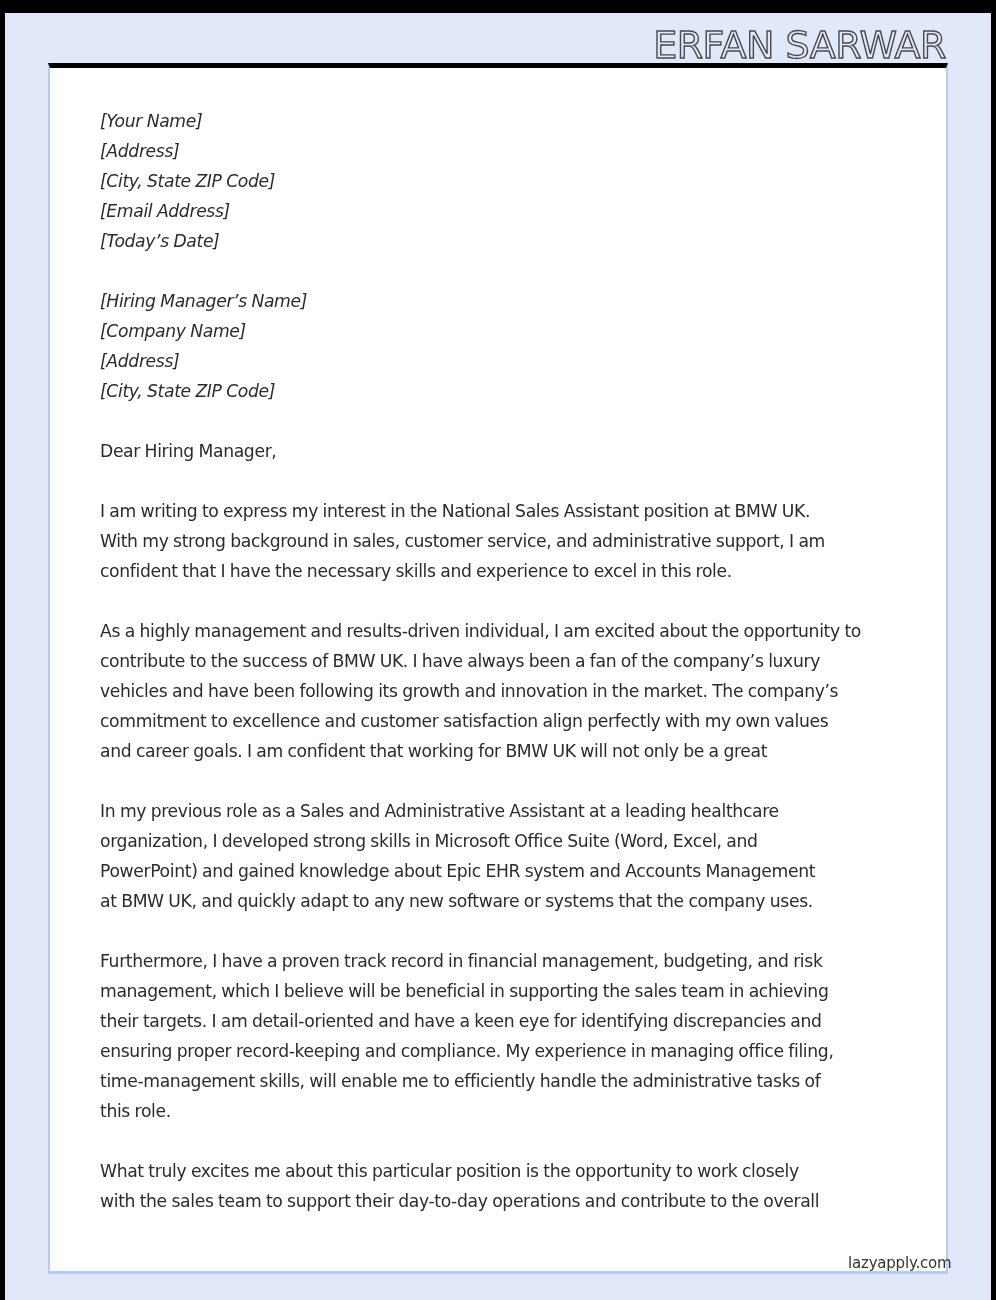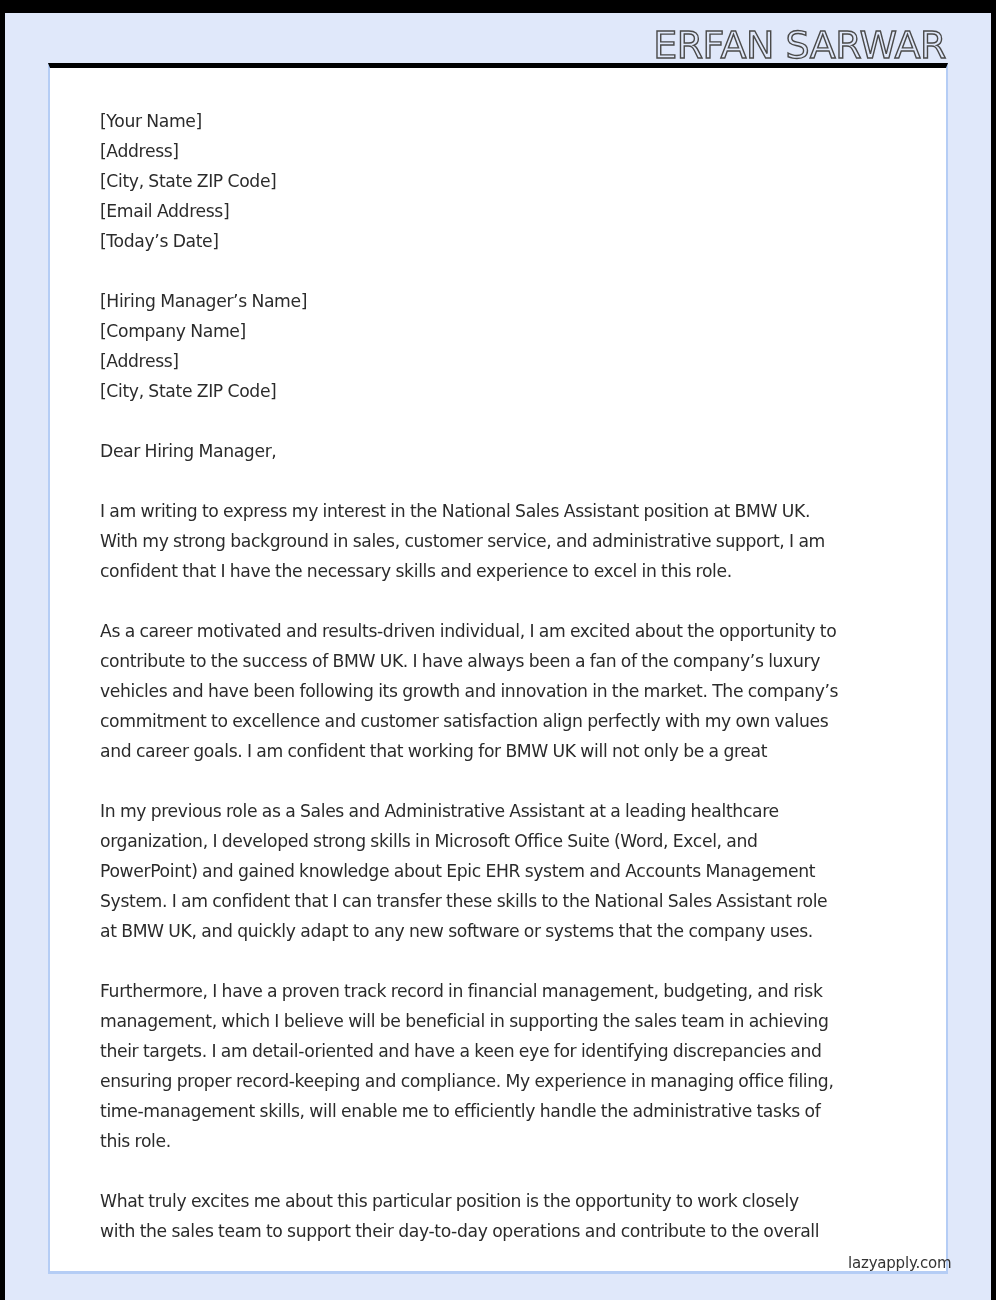--- a/index.html
+++ b/index.html
@@ -59,20 +59,21 @@
       color: #2b2b2b;
       letter-spacing: -0.35px;
       word-spacing: -0.5px;
     }
     .letter .line {
       display: block;
       white-space: nowrap;
     }
     .letter .block {
       margin: 0 0 30px 0;
+      font-style: italic;
     }
     .letter p {
       margin: 8px 0 30px 0;
     }
     .watermark {
       position: absolute;
       left: 843px;
       top: 1241px;
       font-family: "DejaVu Sans", sans-serif;
       font-size: 15px;
@@ -111,32 +112,31 @@
       <span class="line">Dear Hiring Manager,</span>
     </p>
 
     <p>
       <span class="line">I am writing to express my interest in the National Sales Assistant position at BMW UK.</span>
       <span class="line">With my strong background in sales, customer service, and administrative support, I am</span>
       <span class="line">confident that I have the necessary skills and experience to excel in this role.</span>
     </p>
 
     <p>
-      <span class="line">As a career motivated and results-driven individual, I am excited about the opportunity to</span>
+      <span class="line">As a highly management and results-driven individual, I am excited about the opportunity to</span>
       <span class="line">contribute to the success of BMW UK. I have always been a fan of the company’s luxury</span>
       <span class="line">vehicles and have been following its growth and innovation in the market. The company’s</span>
       <span class="line">commitment to excellence and customer satisfaction align perfectly with my own values</span>
       <span class="line">and career goals. I am confident that working for BMW UK will not only be a great</span>
     </p>
 
     <p>
       <span class="line">In my previous role as a Sales and Administrative Assistant at a leading healthcare</span>
       <span class="line">organization, I developed strong skills in Microsoft Office Suite (Word, Excel, and</span>
       <span class="line">PowerPoint) and gained knowledge about Epic EHR system and Accounts Management</span>
-      <span class="line">System. I am confident that I can transfer these skills to the National Sales Assistant role</span>
       <span class="line">at BMW UK, and quickly adapt to any new software or systems that the company uses.</span>
     </p>
 
     <p>
       <span class="line">Furthermore, I have a proven track record in financial management, budgeting, and risk</span>
       <span class="line">management, which I believe will be beneficial in supporting the sales team in achieving</span>
       <span class="line">their targets. I am detail-oriented and have a keen eye for identifying discrepancies and</span>
       <span class="line">ensuring proper record-keeping and compliance. My experience in managing office filing,</span>
       <span class="line">time-management skills, will enable me to efficiently handle the administrative tasks of</span>
       <span class="line">this role.</span>

